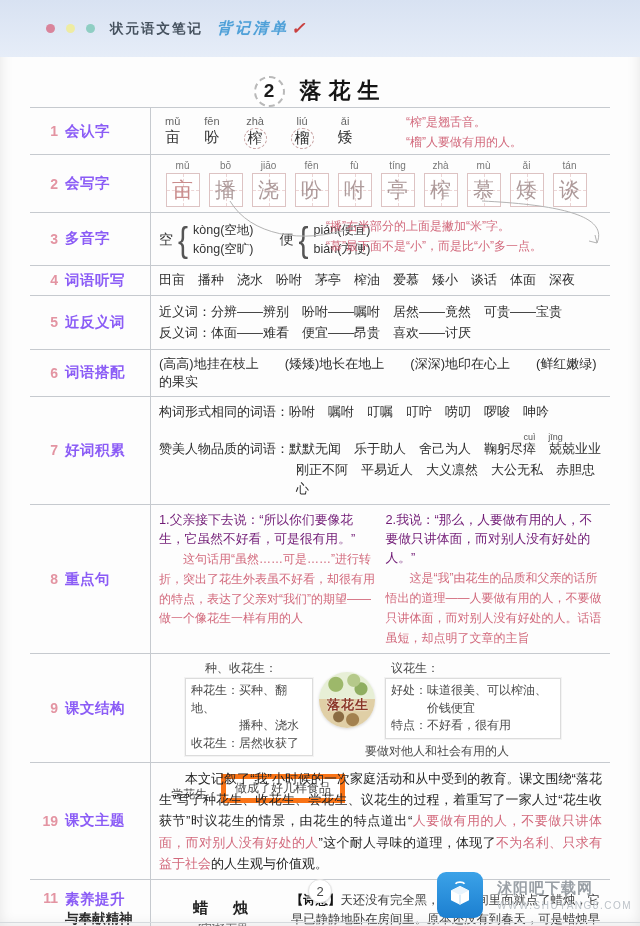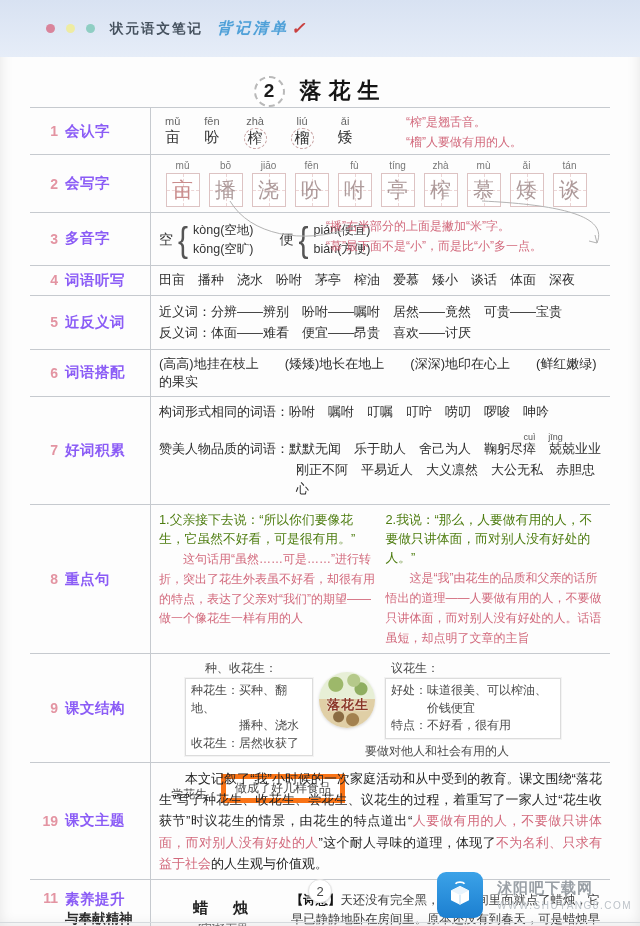--- a/index.html
+++ b/index.html
@@ -65,21 +65,21 @@
 
   
   .r7line { line-height:1.5;}
   .r7line2 { margin-top:12px;}
   .r7line3 { margin-left:137px; margin-top:1px;}
   ruby rt { font-size:9px; color:#555;}
 
   
   .r8wrap { display:flex; gap:10px;}
   .r8col { flex:1; }
-  .r8sent { font-size:12.8px; color:#4d7c0f; line-height:1.5;}
+  .r8sent { font-size:12.8px; color:#701a75; line-height:1.5;}
   .r8note { text-indent:2em; margin-top:2px;}
 
   
   .diag { position:relative; height:100%; min-height:98px; color:#4a4a4a; font-size:12px;}
   .dlabel { position:absolute; font-weight:500;text-align:center;}
   .dbox { position:absolute; border:1px solid #dcdcdc; background:#fff; padding:3px 5px; line-height:1.45; box-shadow:0 0 0 1px #f3f3f3;}
   .dcenter { position:absolute; width:58px; height:72px;}
   .dcircle { width:56px; height:56px; border-radius:50%;
      background:
        radial-gradient(circle at 30% 22%, #9db86a 0 7px, transparent 8px),

